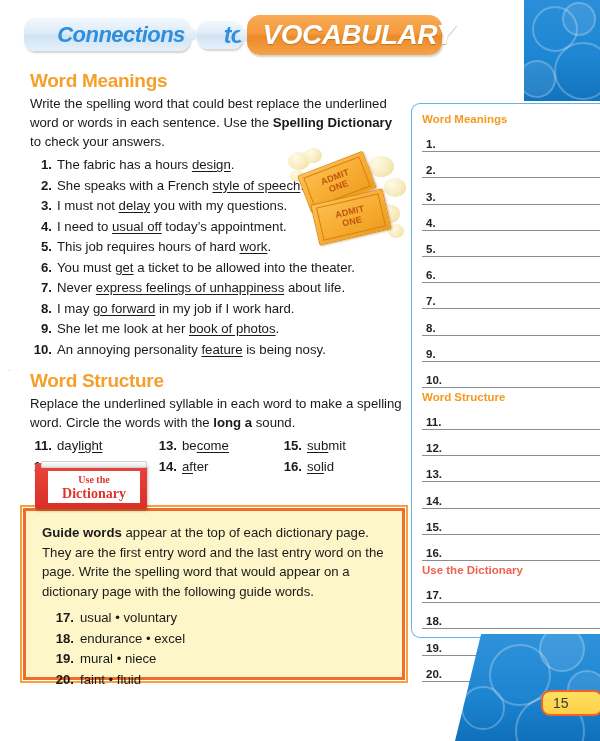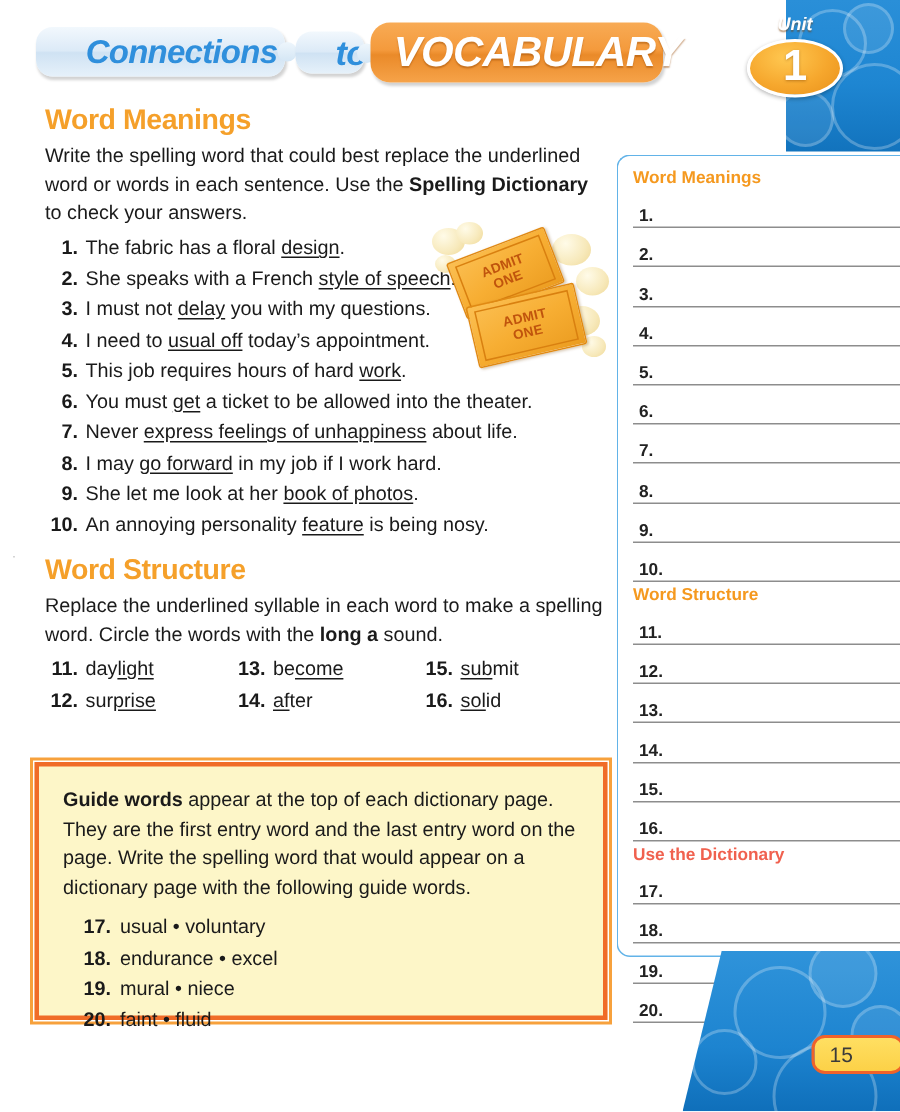--- a/index.html
+++ b/index.html
@@ -276,38 +276,33 @@
     <div class="bubble fill" style="left:-6px; top:60px; width:38px; height:38px;"></div>
   </div>
 
   <div class="banner">
     <div class="pill pill-connections">Connections</div>
     <div class="notch notch-a"></div>
     <div class="pill pill-to">to</div>
     <div class="notch notch-b"></div>
     <div class="pill pill-vocab">VOCABULARY</div>
 
-    <div class="unit-badge">
-      <div class="unit-ellipse"></div>
-      <div class="unit-word">Unit</div>
-      <div class="unit-num">1</div>
-    </div>
   </div>
 
   <div class="margin-mark">·</div>
 
   <div class="content">
 
     <h2 class="sect">Word Meanings</h2>
     <p class="directions">
       <span>Write the spelling word that could best replace the underlined word or words in each sentence. Use the </span><b>Spelling Dictionary</b><span> to check your answers.</span>
     </p>
 
     <ol class="items" id="wm-list">
-        <li><span class="num">1.</span><span>The fabric has a floral </span><span class="ul">design</span><span>.</span></li>
+        <li><span class="num">1.</span><span>The fabric has a hours </span><span class="ul">design</span><span>.</span></li>
         <li><span class="num">2.</span><span>She speaks with a French </span><span class="ul">style of speech</span><span>.</span></li>
         <li><span class="num">3.</span><span>I must not </span><span class="ul">delay</span><span> you with my questions.</span></li>
         <li><span class="num">4.</span><span>I need to </span><span class="ul">usual off</span><span> today’s appointment.</span></li>
         <li><span class="num">5.</span><span>This job requires hours of hard </span><span class="ul">work</span><span>.</span></li>
         <li><span class="num">6.</span><span>You must </span><span class="ul">get</span><span> a ticket to be allowed into the theater.</span></li>
         <li><span class="num">7.</span><span>Never </span><span class="ul">express feelings of unhappiness</span><span> about life.</span></li>
         <li><span class="num">8.</span><span>I may </span><span class="ul">go forward</span><span> in my job if I work hard.</span></li>
         <li><span class="num">9.</span><span>She let me look at her </span><span class="ul">book of photos</span><span>.</span></li>
         <li><span class="num">10.</span><span>An annoying personality </span><span class="ul">feature</span><span> is being nosy.</span></li>
       </ol>
@@ -347,20 +342,28 @@
     </div>
     <div class="ticket t2">
       <div class="inner"></div>
       <div class="adm">
         <span>ADMIT</span><br>
         <span>ONE</span>
       </div>
     </div>
   </div>
 
+  <div class="dict-tab">
+    <div class="dict-book"></div>
+    <div class="dict-pages"></div>
+    <div class="dict-white">
+      <div class="dict-l1">Use the</div>
+      <div class="dict-l2">Dictionary</div>
+    </div>
+  </div>
 
   <div class="dict-box">
     <p><b>Guide words</b><span> appear at the top of each dictionary page. They are the first entry word and the last entry word on the page. Write the spelling word that would appear on a dictionary page with the following guide words.</span></p>
     <ol id="dict-list">
         <li><span class="num">17.</span><span>usual • voluntary</span></li>
         <li><span class="num">18.</span><span>endurance • excel</span></li>
         <li><span class="num">19.</span><span>mural • niece</span></li>
         <li><span class="num">20.</span><span>faint • fluid</span></li>
       </ol>
   </div>

